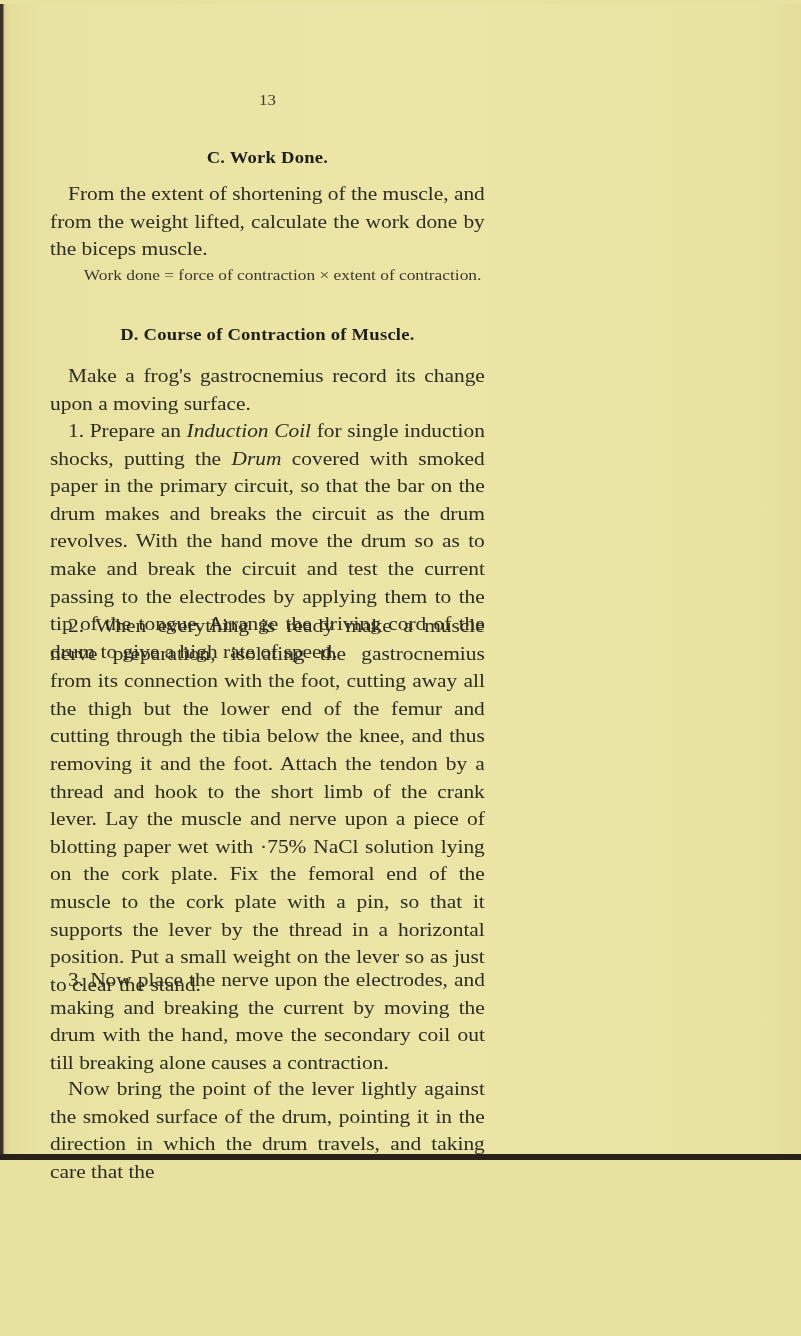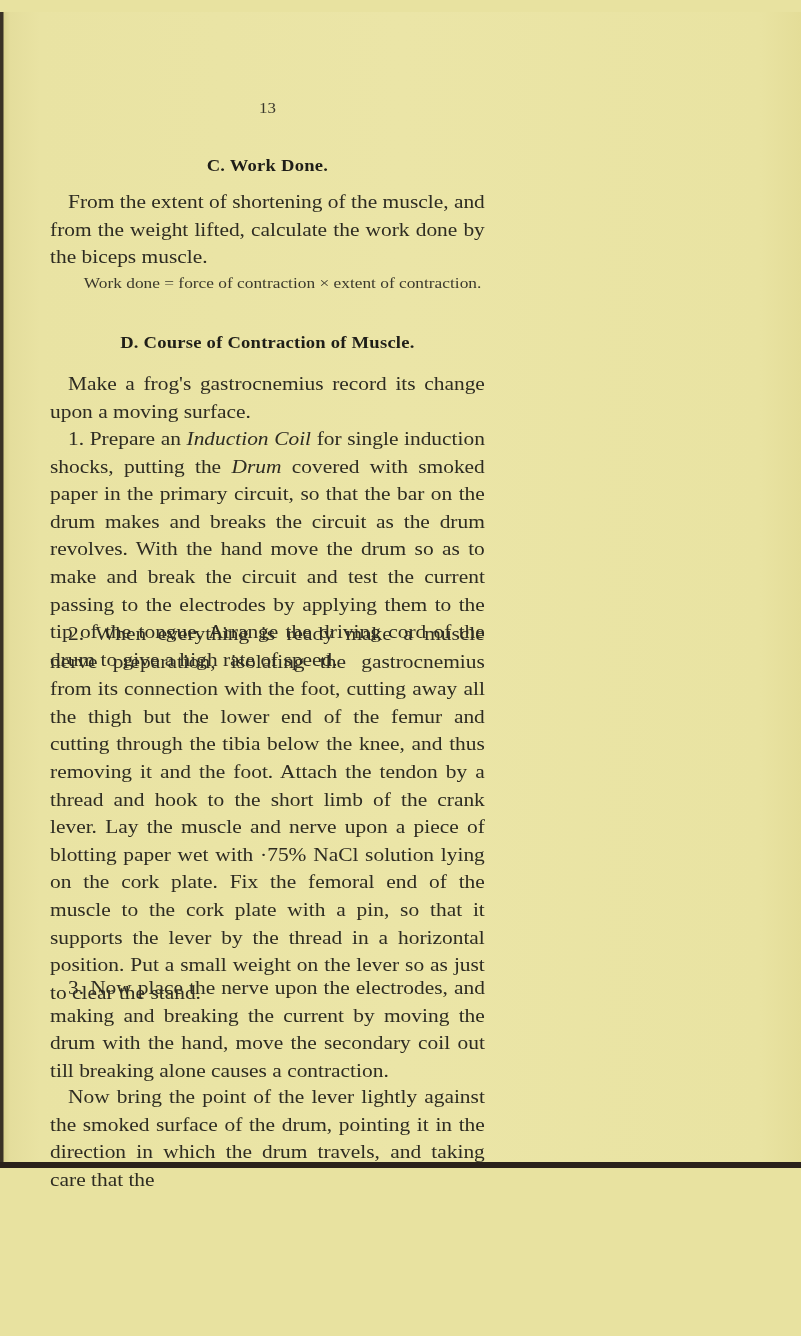--- a/index.html
+++ b/index.html
@@ -10,21 +10,21 @@
       width: 801px;
       height: 1336px;
       overflow: hidden;
       background: #e8e2a0;
       position: relative;
       font-family: "DejaVu Serif", "Liberation Serif", serif;
       color: #2b2a22;
     }
     .page {
       position: absolute;
-      left: 0; top: 12px;
+      left: 0; top: 4px;
       width: 801px;
       height: 1156px;
       background: linear-gradient(90deg, #3a3226 0px, #3a3226 3px, #d9d28e 4px, #e4dd9c 10px, #e9e3a3 40px, #ebe5a7 400px, #e9e3a2 760px, #e4dd98 801px);
     }
     .bottom-edge {
       position: absolute;
       left: 0; bottom: 0;
       width: 801px;
       height: 6px;
       background: #2a211b;

